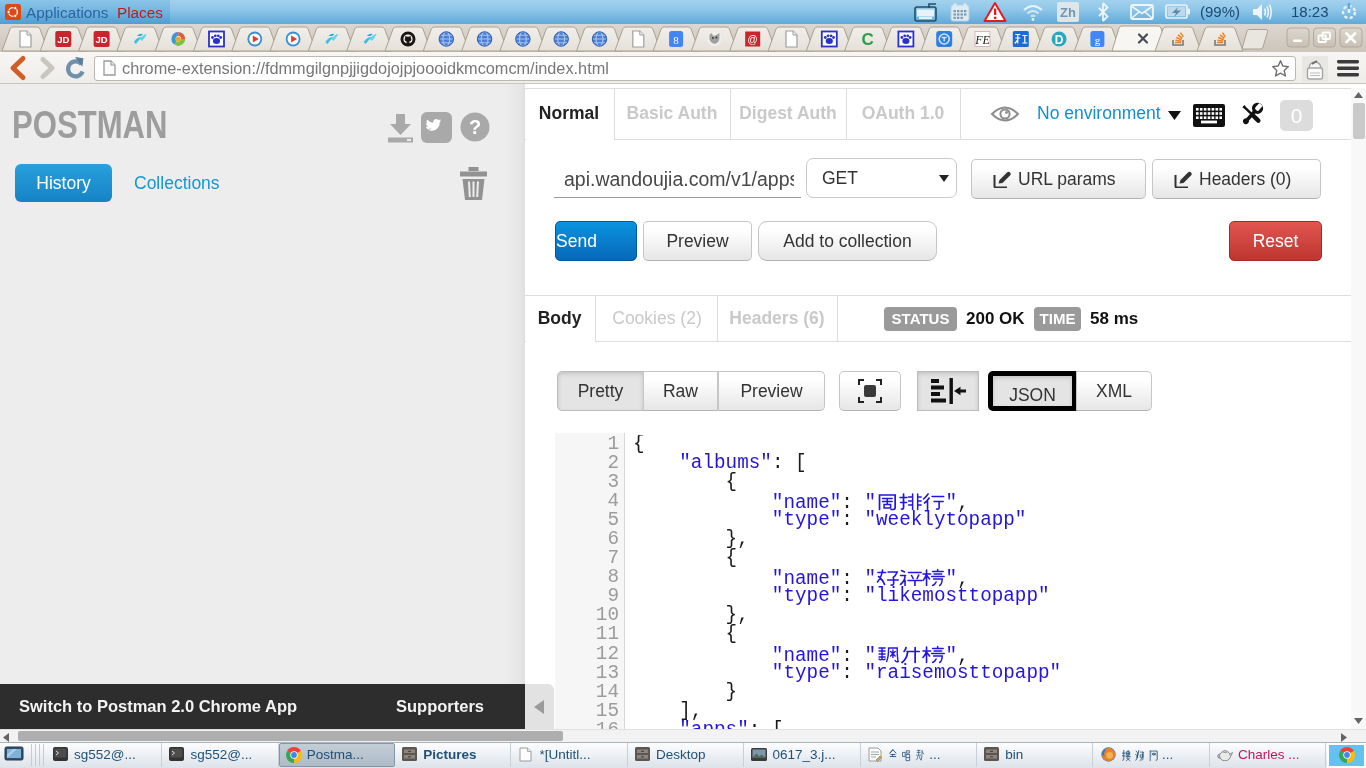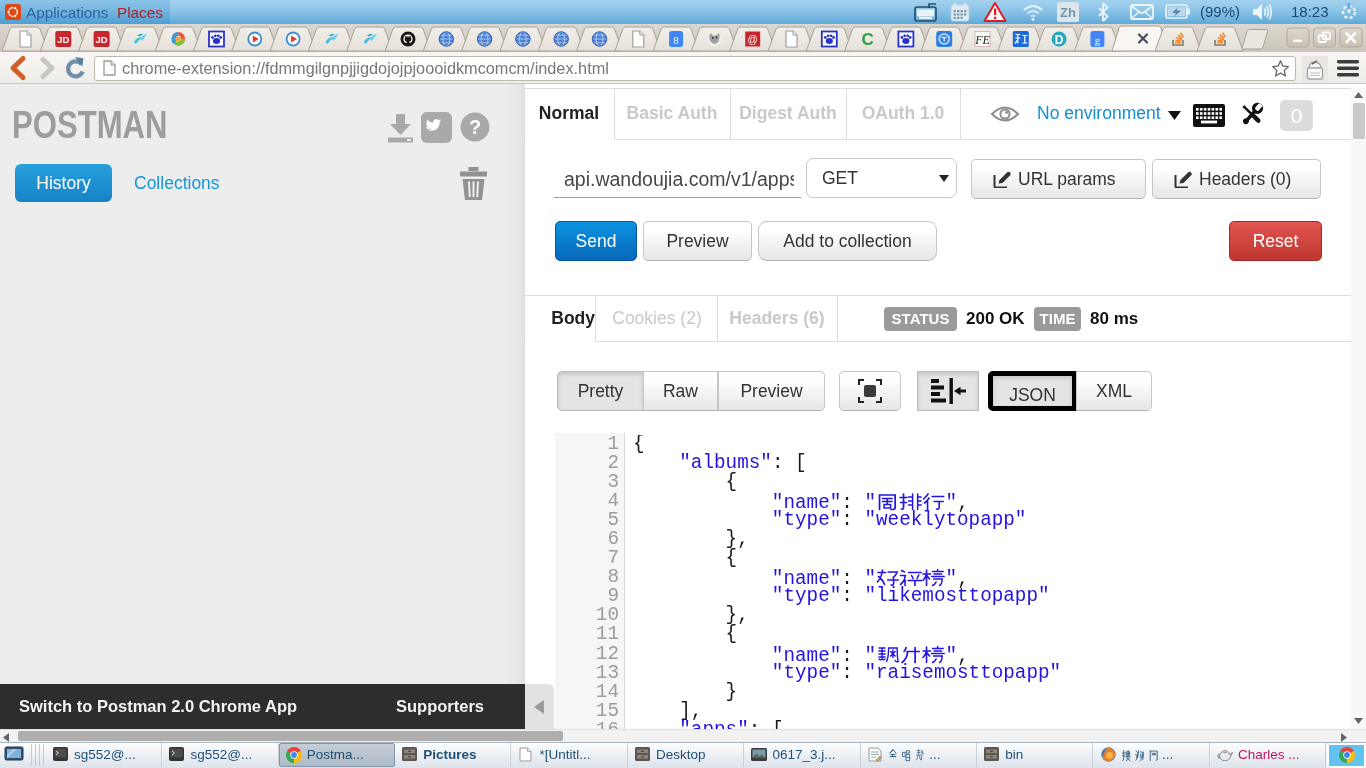--- a/index.html
+++ b/index.html
@@ -459,38 +459,38 @@
     <path d="M1.5 5 v11 a1.5 1.5 0 0 0 1.5 1.5 h11" fill="none" stroke="#333" stroke-width="2"></path>
     <path d="M5.5 13.5 l1-3.5 L14 2.5 q1.5-1.5 3 0 q1.5 1.5 0 3 L9.5 13 Z" fill="#333"></path>
   </svg>
 <div class="abs" style="left:1018px;top:159px;width:120px;height:40px;line-height:40px;font-size:17.5px;color:#333;">URL params</div>
 <div class="abs" style="left:1152px;top:159px;width:169px;height:40px;background:linear-gradient(#ffffff,#ffffff 20%,#e6e6e6);border:1px solid #c6c6c6;border-bottom-color:#b3b3b3;border-radius:5px;"></div>
 <svg width="18" height="18" viewBox="0 0 18 18" style="position:absolute;left:1174px;top:170px">
     <path d="M1.5 5 v11 a1.5 1.5 0 0 0 1.5 1.5 h11" fill="none" stroke="#333" stroke-width="2"></path>
     <path d="M5.5 13.5 l1-3.5 L14 2.5 q1.5-1.5 3 0 q1.5 1.5 0 3 L9.5 13 Z" fill="#333"></path>
   </svg>
 <div class="abs" style="left:1199px;top:159px;width:120px;height:40px;line-height:40px;font-size:17.5px;color:#333;">Headers (0)</div>
-<div class="abs" style="left:555px;top:221px;width:82px;height:40px;background:linear-gradient(#0a93e0,#0768b8);border:1px solid #0557a0;border-radius:5px;color:#fff;font-size:17.5px;text-align:center;line-height:38px;">Send</div>
+<div class="abs" style="left:555px;top:221px;width:82px;height:40px;background:linear-gradient(#0a93e0,#0768b8);border:1px solid #0557a0;border-radius:5px;color:#fff;font-size:17.5px;line-height:38px;">Send</div>
 <div class="abs" style="left:643px;top:221px;width:109px;height:40px;background:linear-gradient(#ffffff,#ffffff 20%,#e6e6e6);border:1px solid #c6c6c6;border-bottom-color:#b3b3b3;border-radius:5px;color:#333;font-size:17.5px;text-align:center;line-height:38px;">Preview</div>
 <div class="abs" style="left:758px;top:221px;width:179px;height:40px;background:linear-gradient(#ffffff,#ffffff 20%,#e6e6e6);border:1px solid #c6c6c6;border-bottom-color:#b3b3b3;border-radius:9px;color:#333;font-size:17.5px;text-align:center;line-height:38px;">Add to collection</div>
 <div class="abs" style="left:1229px;top:221px;width:93px;height:40px;background:linear-gradient(#e25550,#bd362f);border:1px solid #a52a24;border-radius:5px;color:#fff;font-size:17.5px;text-align:center;line-height:38px;">Reset</div>
 <div class="abs" style="left:524px;top:295px;width:842px;height:1px;background:#ddd;"></div>
 <div class="abs" style="left:524px;top:341px;width:842px;height:1px;background:#ddd;"></div>
 <div class="abs" style="left:526px;top:341px;width:69px;height:1px;background:#fff;"></div>
 <div class="abs" style="left:524px;top:295px;width:1px;height:47px;background:#ddd;"></div>
 <div class="abs" style="left:595px;top:295px;width:1px;height:47px;background:#ddd;"></div>
 <div class="abs" style="left:717px;top:295px;width:1px;height:47px;background:#ddd;"></div>
 <div class="abs" style="left:837px;top:295px;width:1px;height:47px;background:#ddd;"></div>
-<div class="abs" style="left:524px;top:295px;width:71px;height:46px;line-height:46px;text-align:right;font-size:17.5px;font-weight:bold;color:#222;">Body</div>
+<div class="abs" style="left:524px;top:295px;width:71px;height:46px;line-height:46px;text-align:center;font-size:17.5px;font-weight:bold;color:#222;">Body</div>
 <div class="abs" style="left:596px;top:295px;width:122px;height:46px;line-height:46px;text-align:center;font-size:17.5px;font-weight:normal;color:#c9c9c9;">Cookies (2)</div>
 <div class="abs" style="left:717px;top:295px;width:120px;height:46px;line-height:46px;text-align:center;font-size:17.5px;font-weight:bold;color:#c9c9c9;">Headers (6)</div>
 <div class="abs" style="left:884px;top:307px;width:73px;height:24px;background:#9a9a9a;border-radius:4px;color:#fff;font-size:15px;font-weight:bold;text-align:center;line-height:24px;">STATUS</div>
 <div class="abs" style="left:966px;top:307px;width:70px;height:24px;line-height:24px;font-size:17px;font-weight:bold;color:#111;">200 OK</div>
 <div class="abs" style="left:1034px;top:307px;width:47px;height:24px;background:#9a9a9a;border-radius:4px;color:#fff;font-size:15px;font-weight:bold;text-align:center;line-height:24px;">TIME</div>
-<div class="abs" style="left:1090px;top:307px;width:60px;height:24px;line-height:24px;font-size:17px;font-weight:bold;color:#111;">80 ms</div>
+<div class="abs" style="left:1090px;top:307px;width:60px;height:24px;line-height:24px;font-size:17px;font-weight:bold;color:#111;">58 ms</div>
 <div class="abs" style="left:557px;top:371px;width:87px;height:40px;background:#e4e4e4;border:1px solid #bcbcbc;box-shadow:inset 0 2px 4px rgba(0,0,0,.15);border-radius:5px 0 0 5px;color:#333;font-size:17.5px;text-align:center;line-height:38px;">Pretty</div>
 <div class="abs" style="left:644px;top:371px;width:75px;height:40px;background:linear-gradient(#ffffff,#ffffff 20%,#e6e6e6);border:1px solid #c6c6c6;border-bottom-color:#b3b3b3;border-radius:5px;border-radius:0;margin-left:-1px;color:#333;font-size:17.5px;text-align:center;line-height:38px;">Raw</div>
 <div class="abs" style="left:718px;top:371px;width:107px;height:40px;background:linear-gradient(#ffffff,#ffffff 20%,#e6e6e6);border:1px solid #c6c6c6;border-bottom-color:#b3b3b3;border-radius:5px;border-radius:0 5px 5px 0;color:#333;font-size:17.5px;text-align:center;line-height:38px;">Preview</div>
 <div class="abs" style="left:839px;top:371px;width:62px;height:40px;background:linear-gradient(#ffffff,#ffffff 20%,#e6e6e6);border:1px solid #c6c6c6;border-bottom-color:#b3b3b3;border-radius:5px;"></div>
 <svg class="abs" style="left:858px;top:379px" width="24" height="24" viewBox="0 0 24 24">
     <rect x="6" y="6" width="12" height="12" rx="2" fill="#3a3a3a"></rect>
     <g fill="none" stroke="#222" stroke-width="2">
       <path d="M1 6 L1 1 L6 1"></path>
       <path d="M18 1 L23 1 L23 6"></path>
       <path d="M23 18 L23 23 L18 23"></path>

